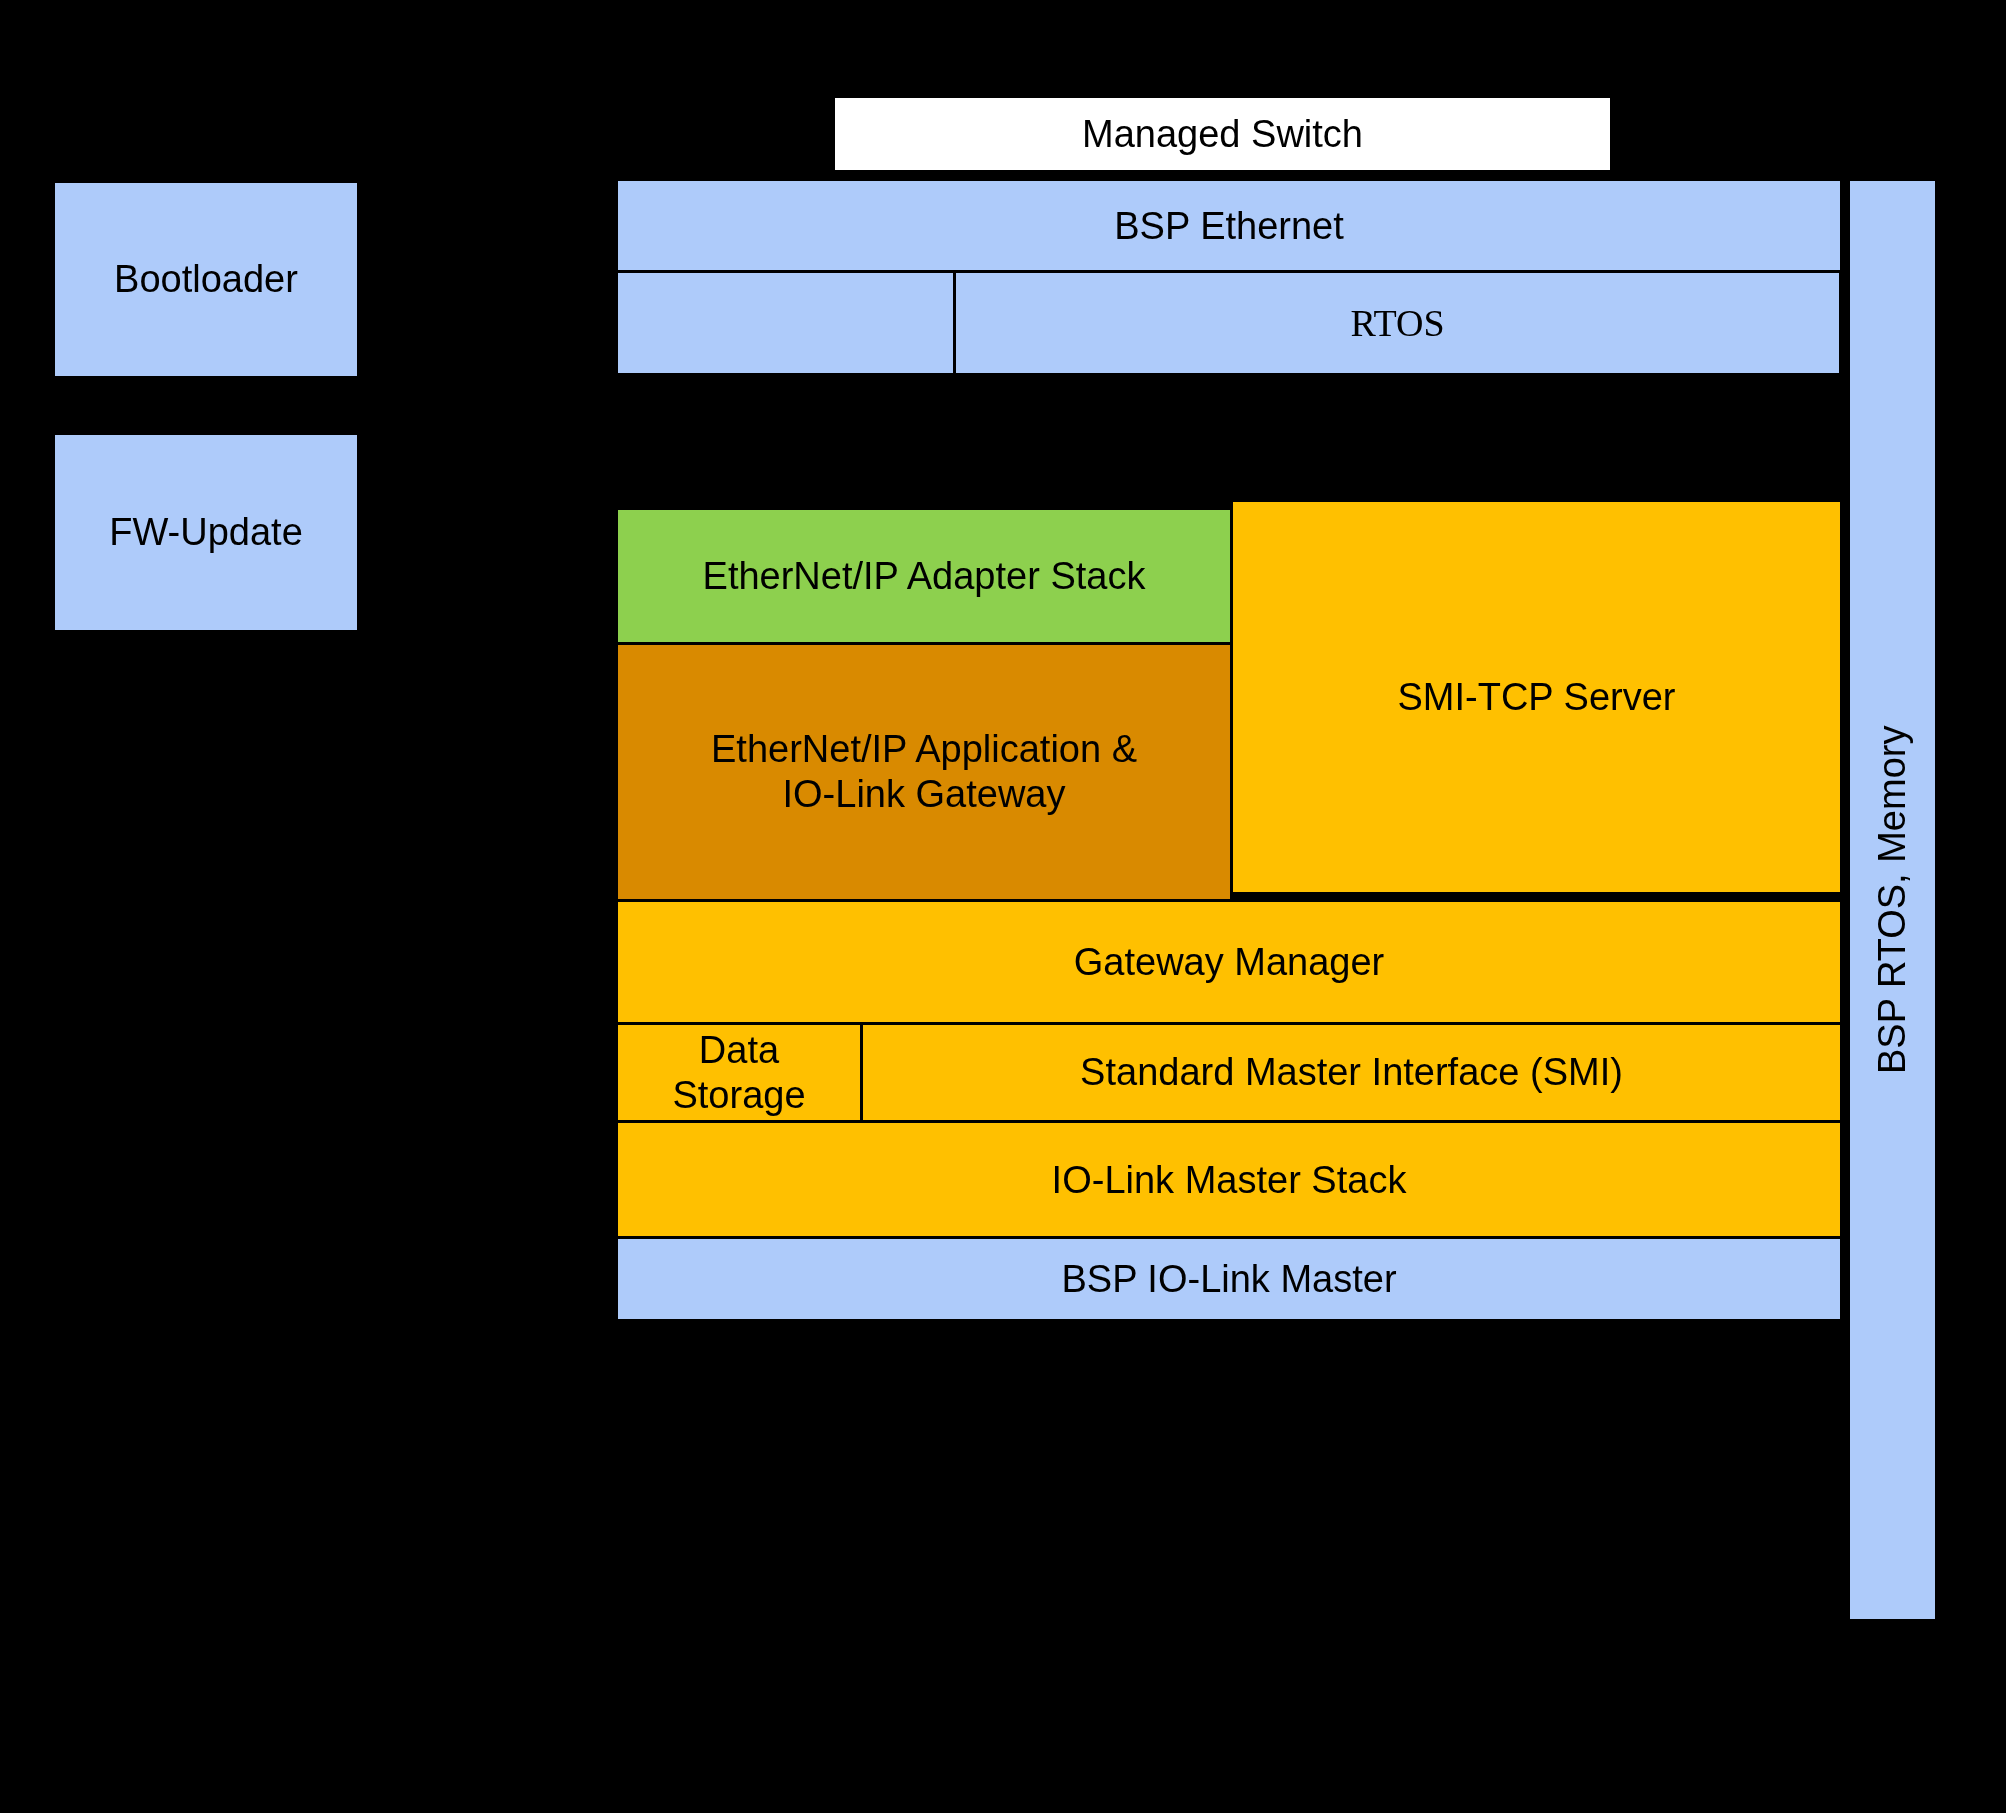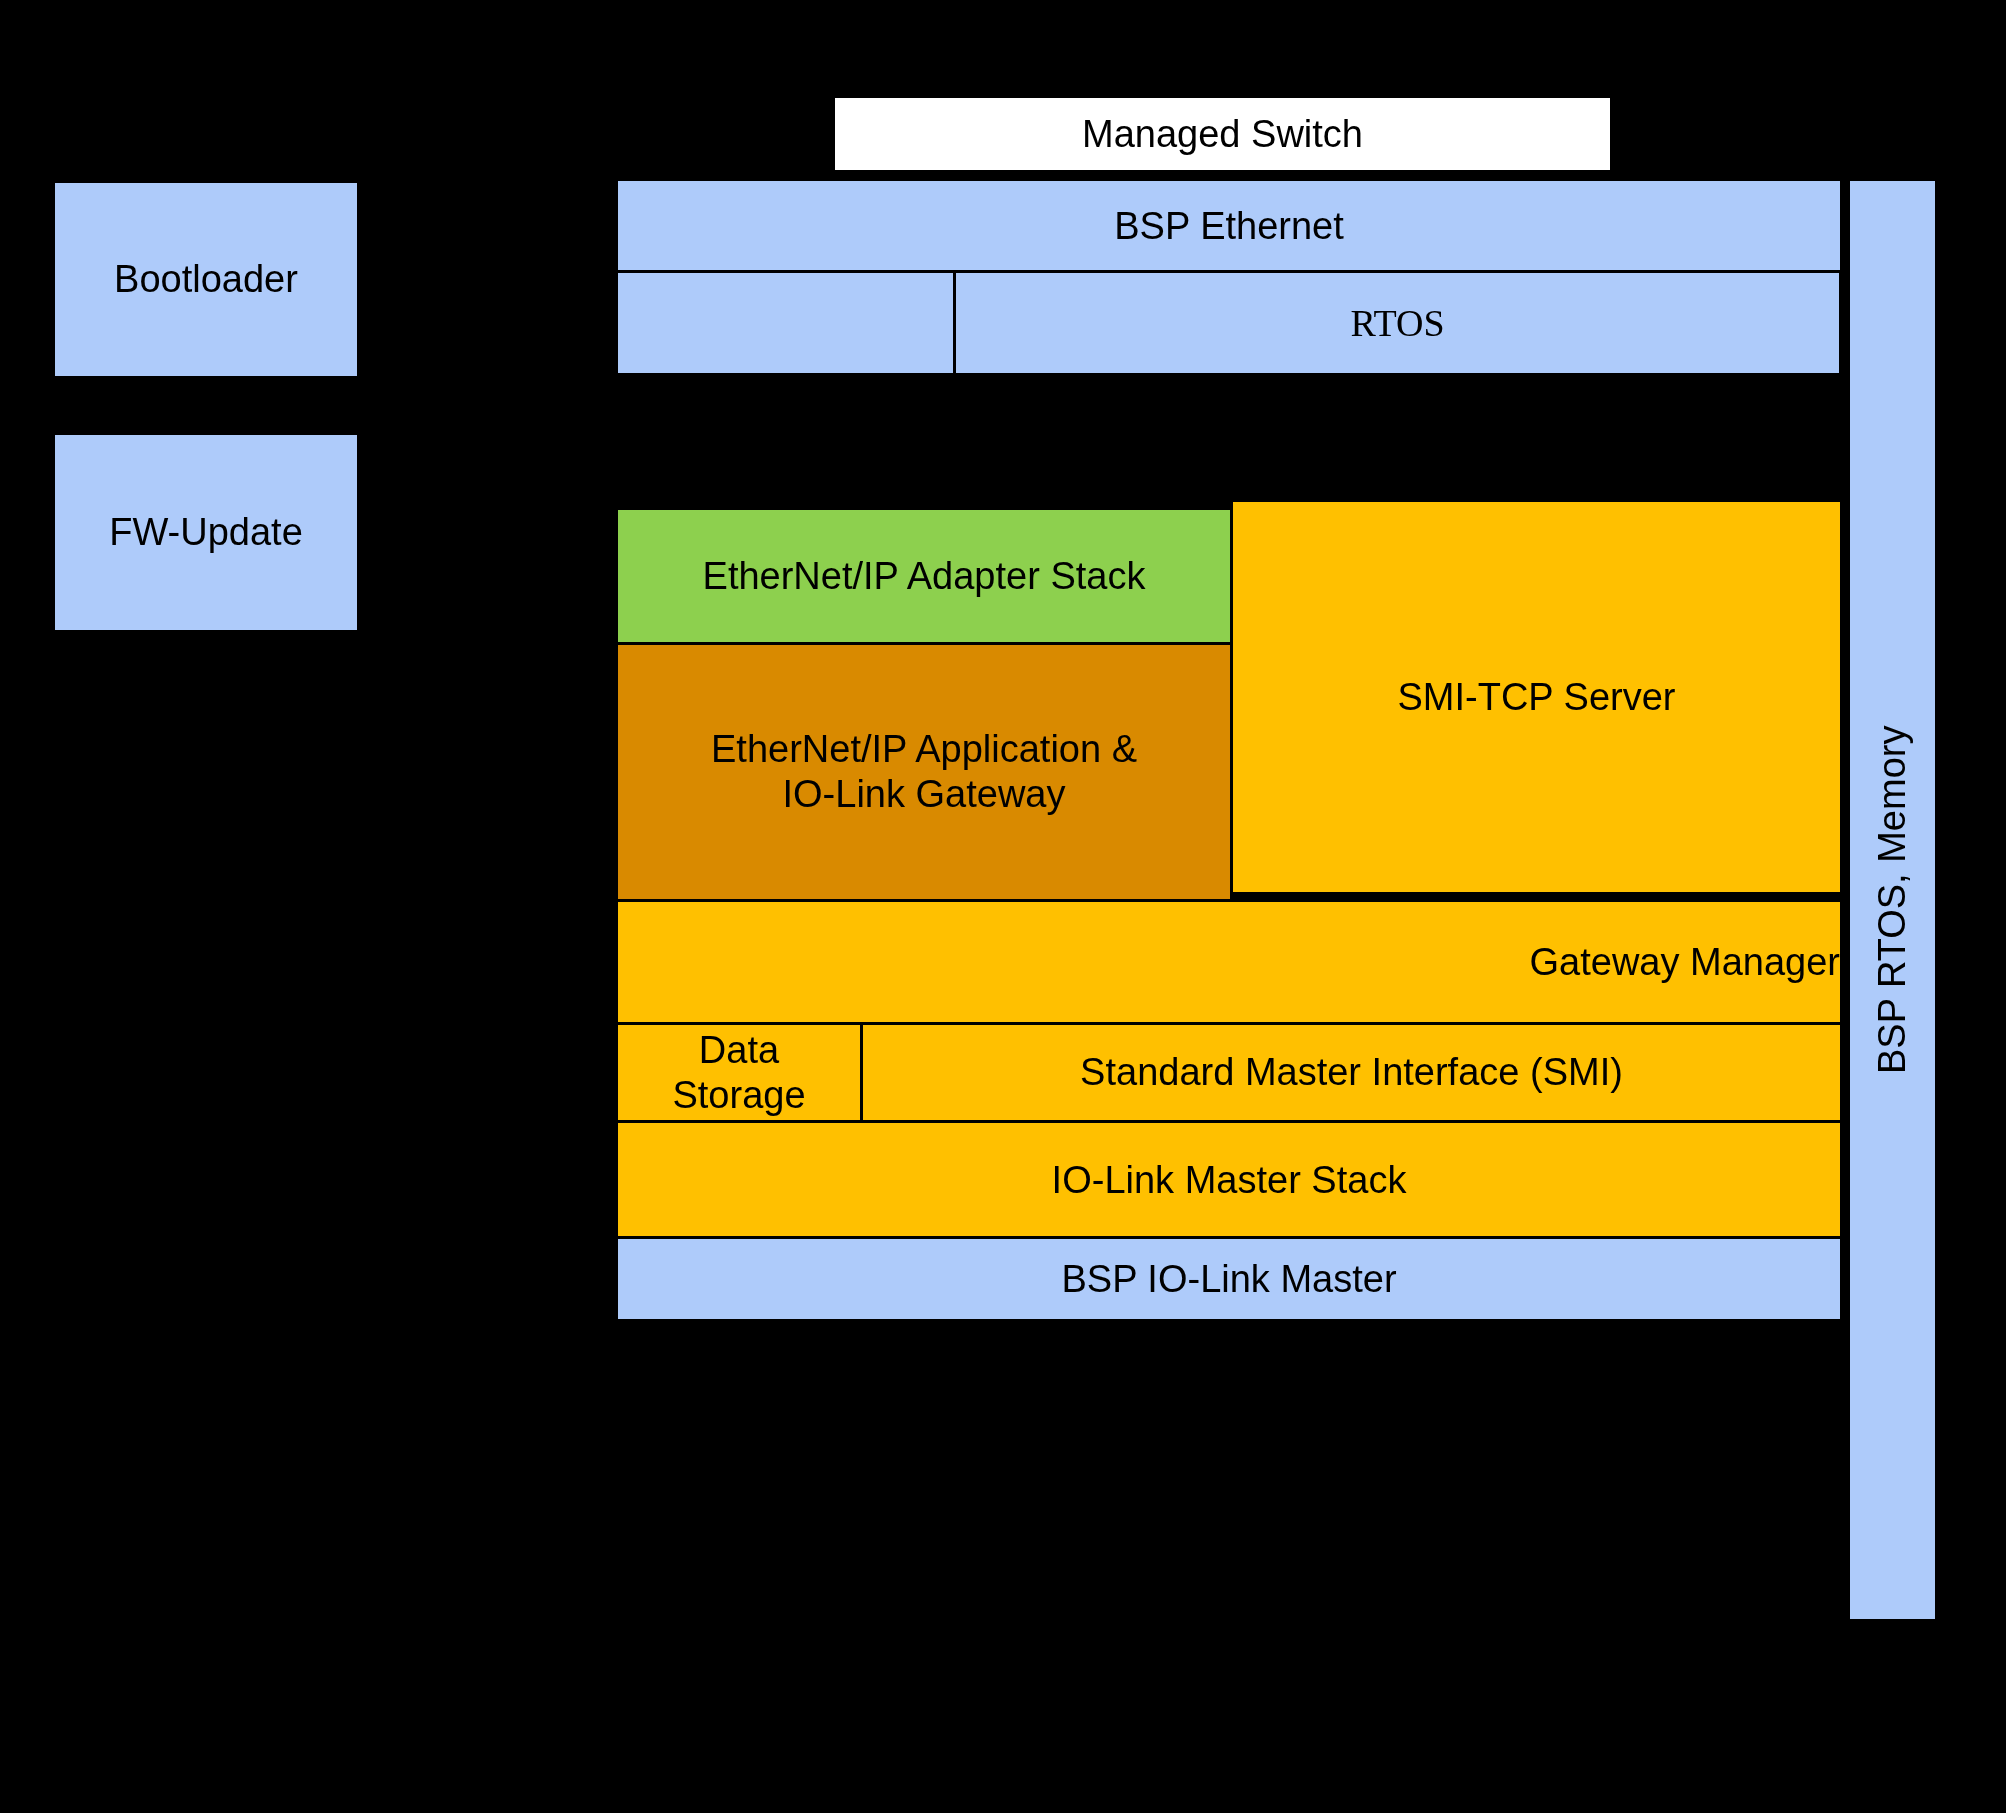--- a/index.html
+++ b/index.html
@@ -50,21 +50,21 @@
   
   #bsp-ethernet-box      { left: 0;     top: 0;     width: 1228px; height: 96px; }
   #rtos-row              { left: 0;     top: 92px; width: 1228px; height: 106px; }
   #rtos-box              { left: 338px; top: 92px; width: 889px; height: 106px; font-family: Liberation Serif, serif; }
   #tcpip-box             { left: 0;     top: 195px; width: 1228px; height: 137px; }
 
   #enip-adapter-box      { left: 0;     top: 329px; width: 618px; height: 139px; text-align: right; }
   #enip-app-box          { left: 0;     top: 464px; width: 618px; height: 260px; }
   #smi-tcp-box           { left: 615px; top: 321px; width: 613px; height: 396px; }
 
-  #gateway-manager-box   { left: 0;     top: 721px; width: 1228px; height: 127px; justify-content: flex-end; }
+  #gateway-manager-box   { left: 0;     top: 721px; width: 1228px; height: 127px; }
   #data-storage-box      { left: 0;     top: 844px; width: 248px; height: 101px; }
   #smi-box               { left: 245px; top: 844px; width: 983px; height: 101px; }
   #iolink-master-box     { left: 0;     top: 942px; width: 1228px; height: 120px; justify-content: center; }
   #bsp-iolink-box        { left: 0;     top: 1058px; width: 1228px; height: 86px; }
 
   
   #bsp-rtos-memory-box {
     left: 1847px; top: 178px; width: 91px; height: 1444px;
     writing-mode: vertical-rl;
     transform: rotate(180deg);

